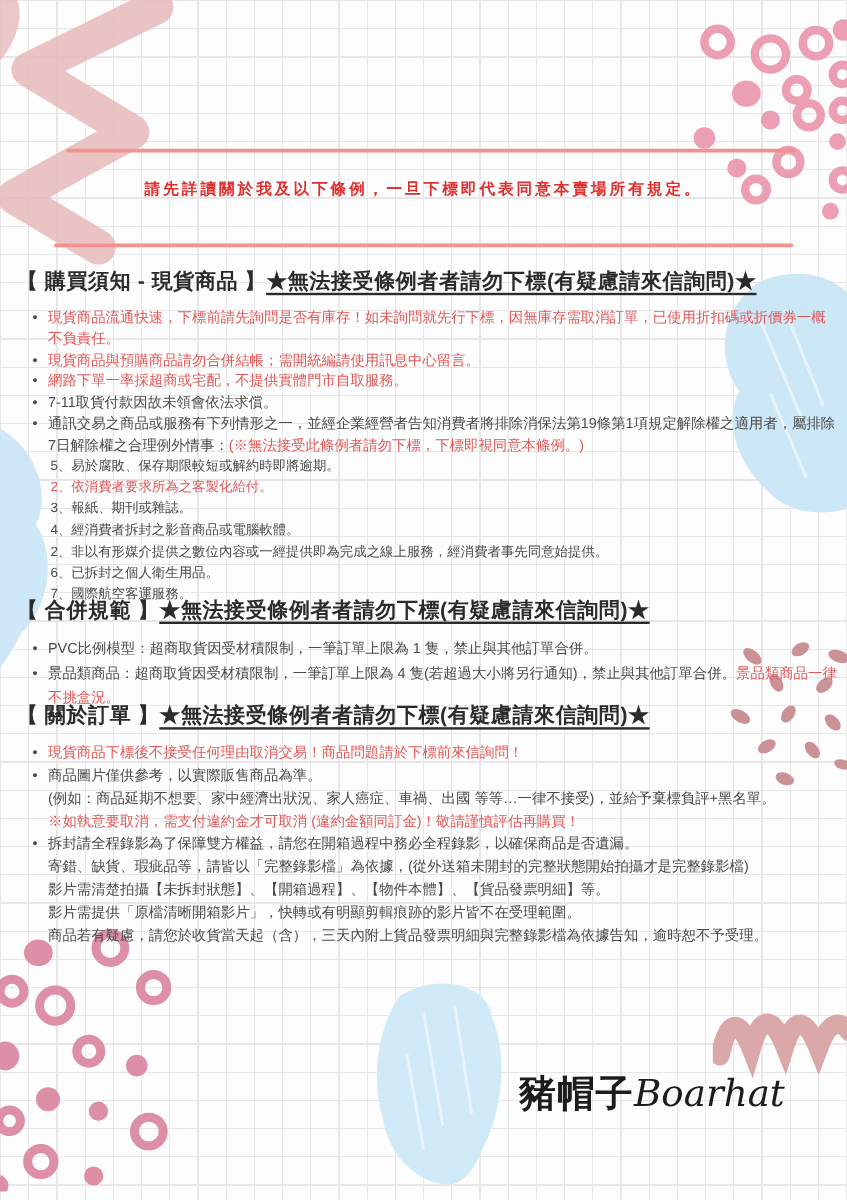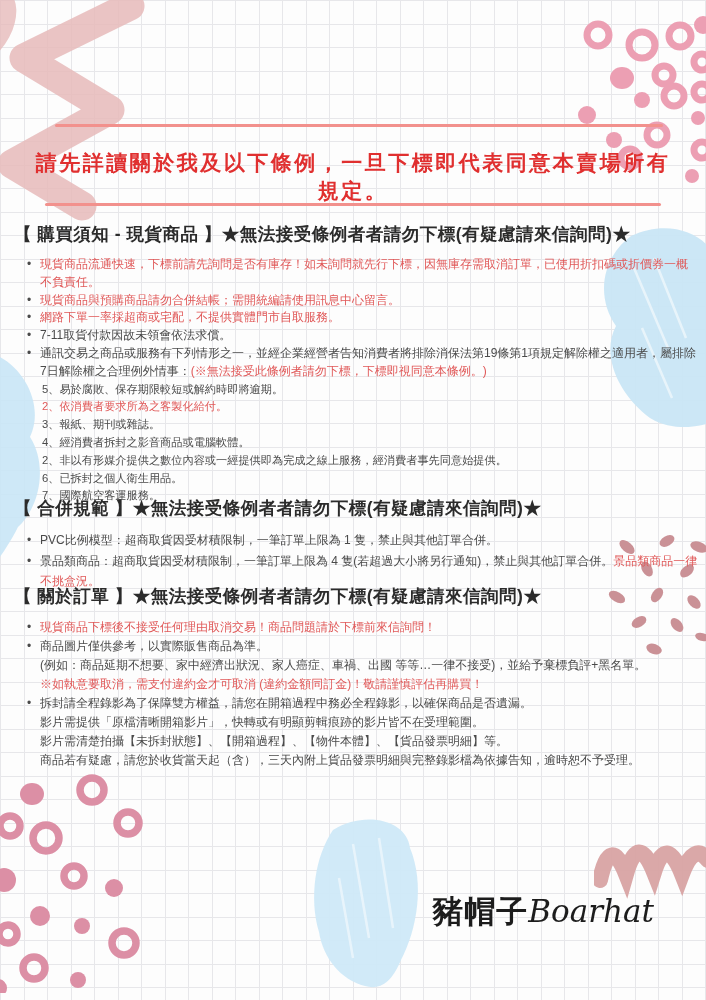--- a/index.html
+++ b/index.html
@@ -10,29 +10,29 @@
       repeating-linear-gradient(to right,#e7e7ea 0 1px,transparent 1px 23.5px),
       repeating-linear-gradient(to bottom,#e7e7ea 0 1px,transparent 1px 23.5px);
     font-family:"Liberation Sans",sans-serif;
   }
   .deco{position:absolute;pointer-events:none;}
   .rule{position:absolute;height:3px;background:#f2918d;border-radius:2px;}
   .rule-top{top:124px;left:55px;width:608px;}
   .rule-bottom{top:203px;left:45px;width:616px;}
   .headline{
     position:absolute;top:149px;left:30px;width:646px;text-align:center;
-    color:#e02f2f;font-size:21px;font-weight:bold;letter-spacing:2.5px;
+    color:#e02f2f;font-size:13px;font-weight:bold;letter-spacing:2.5px;
   }
   .sec{position:absolute;left:14px;width:684px;}
   .sec1{top:222px;} .sec2{top:496px;} .sec3{top:584px;}
   .sec h2{
     margin:0 0 10px 0;font-size:17.5px;font-weight:600;color:#2b2b2b;letter-spacing:0.5px;
   }
   .warn{
-    text-decoration-thickness:1.5px;text-underline-offset:4px;
+    text-decoration:underline;text-decoration-thickness:1.5px;text-underline-offset:4px;
   }
   .list{margin:0;padding:0 0 0 26px;list-style:none;font-size:12px;color:#4a4a4a;}
   .lh1{line-height:17.8px;} .lh2{line-height:20.5px;} .lh3{line-height:19px;}
   .list li{position:relative;}
   .list li.b::before{content:"•";position:absolute;left:-13px;color:#4a4a4a;}
   .list li.b.red::before{color:#4a4a4a;}
   .red{color:#e05858;}
   .numbered{margin:0;padding:0 0 0 28px;font-size:11.2px;color:#4a4a4a;line-height:17.8px;list-style:none;}
   .logo{position:absolute;top:891px;right:52px;white-space:nowrap;}
   .logo-cjk{font-size:31px;font-weight:bold;color:#1c1c1c;letter-spacing:1px;}
@@ -170,21 +170,22 @@
   </section>
 
   <section class="sec sec3">
     <h2><span>【 關於訂單 】</span><span class="warn">★無法接受條例者者請勿下標(有疑慮請來信詢問)★</span></h2>
     <ul class="list lh3">
       <li class="b red">現貨商品下標後不接受任何理由取消交易！商品問題請於下標前來信詢問！</li>
       <li class="b">商品圖片僅供參考，以實際販售商品為準。</li>
       <li>(例如：商品延期不想要、家中經濟出狀況、家人癌症、車禍、出國 等等…一律不接受)，並給予棄標負評+黑名單。</li>
       <li class="red">※如執意要取消，需支付違約金才可取消 (違約金額同訂金)！敬請謹慎評估再購買！</li>
       <li class="b">拆封請全程錄影為了保障雙方權益，請您在開箱過程中務必全程錄影，以確保商品是否遺漏。</li>
+      <li>寄錯、缺貨、瑕疵品等，請皆以「完整錄影檔」為依據，(從外送箱未開封的完整狀態開始拍攝才是完整錄影檔)</li>
+      <li>影片需清楚拍攝【未拆封狀態】、【開箱過程】、【物件本體】、【貨品發票明細】等。</li>
       <li>影片需提供「原檔清晰開箱影片」，快轉或有明顯剪輯痕跡的影片皆不在受理範圍。</li>
-      <li>影片需清楚拍攝【未拆封狀態】、【開箱過程】、【物件本體】、【貨品發票明細】等。</li>
       <li>商品若有疑慮，請您於收貨當天起（含），三天內附上貨品發票明細與完整錄影檔為依據告知，逾時恕不予受理。</li>
     </ul>
   </section>
 
   <div class="logo"><span class="logo-cjk">豬帽子</span><span class="logo-latin">Boarhat</span></div>
 
 </div>
 
 </body></html>

